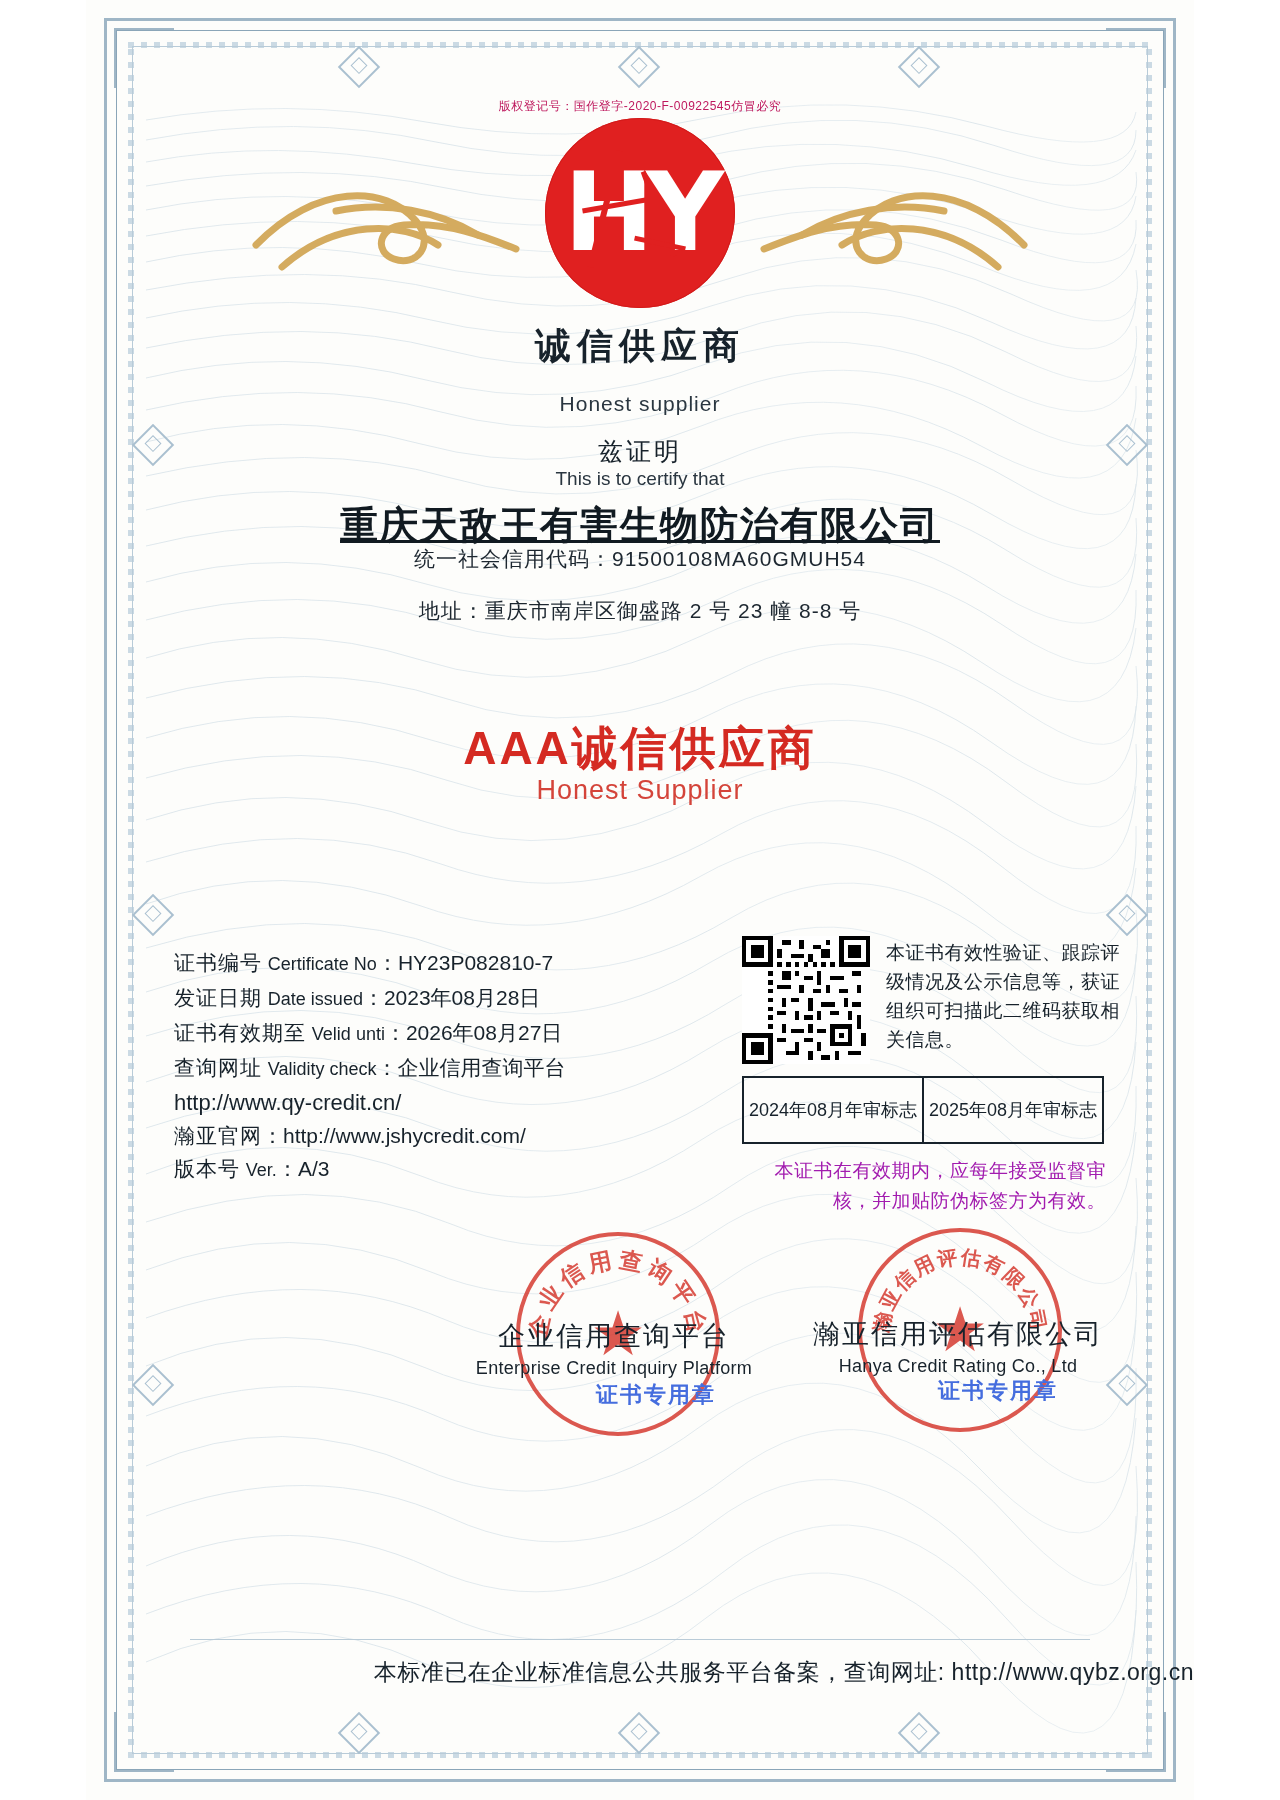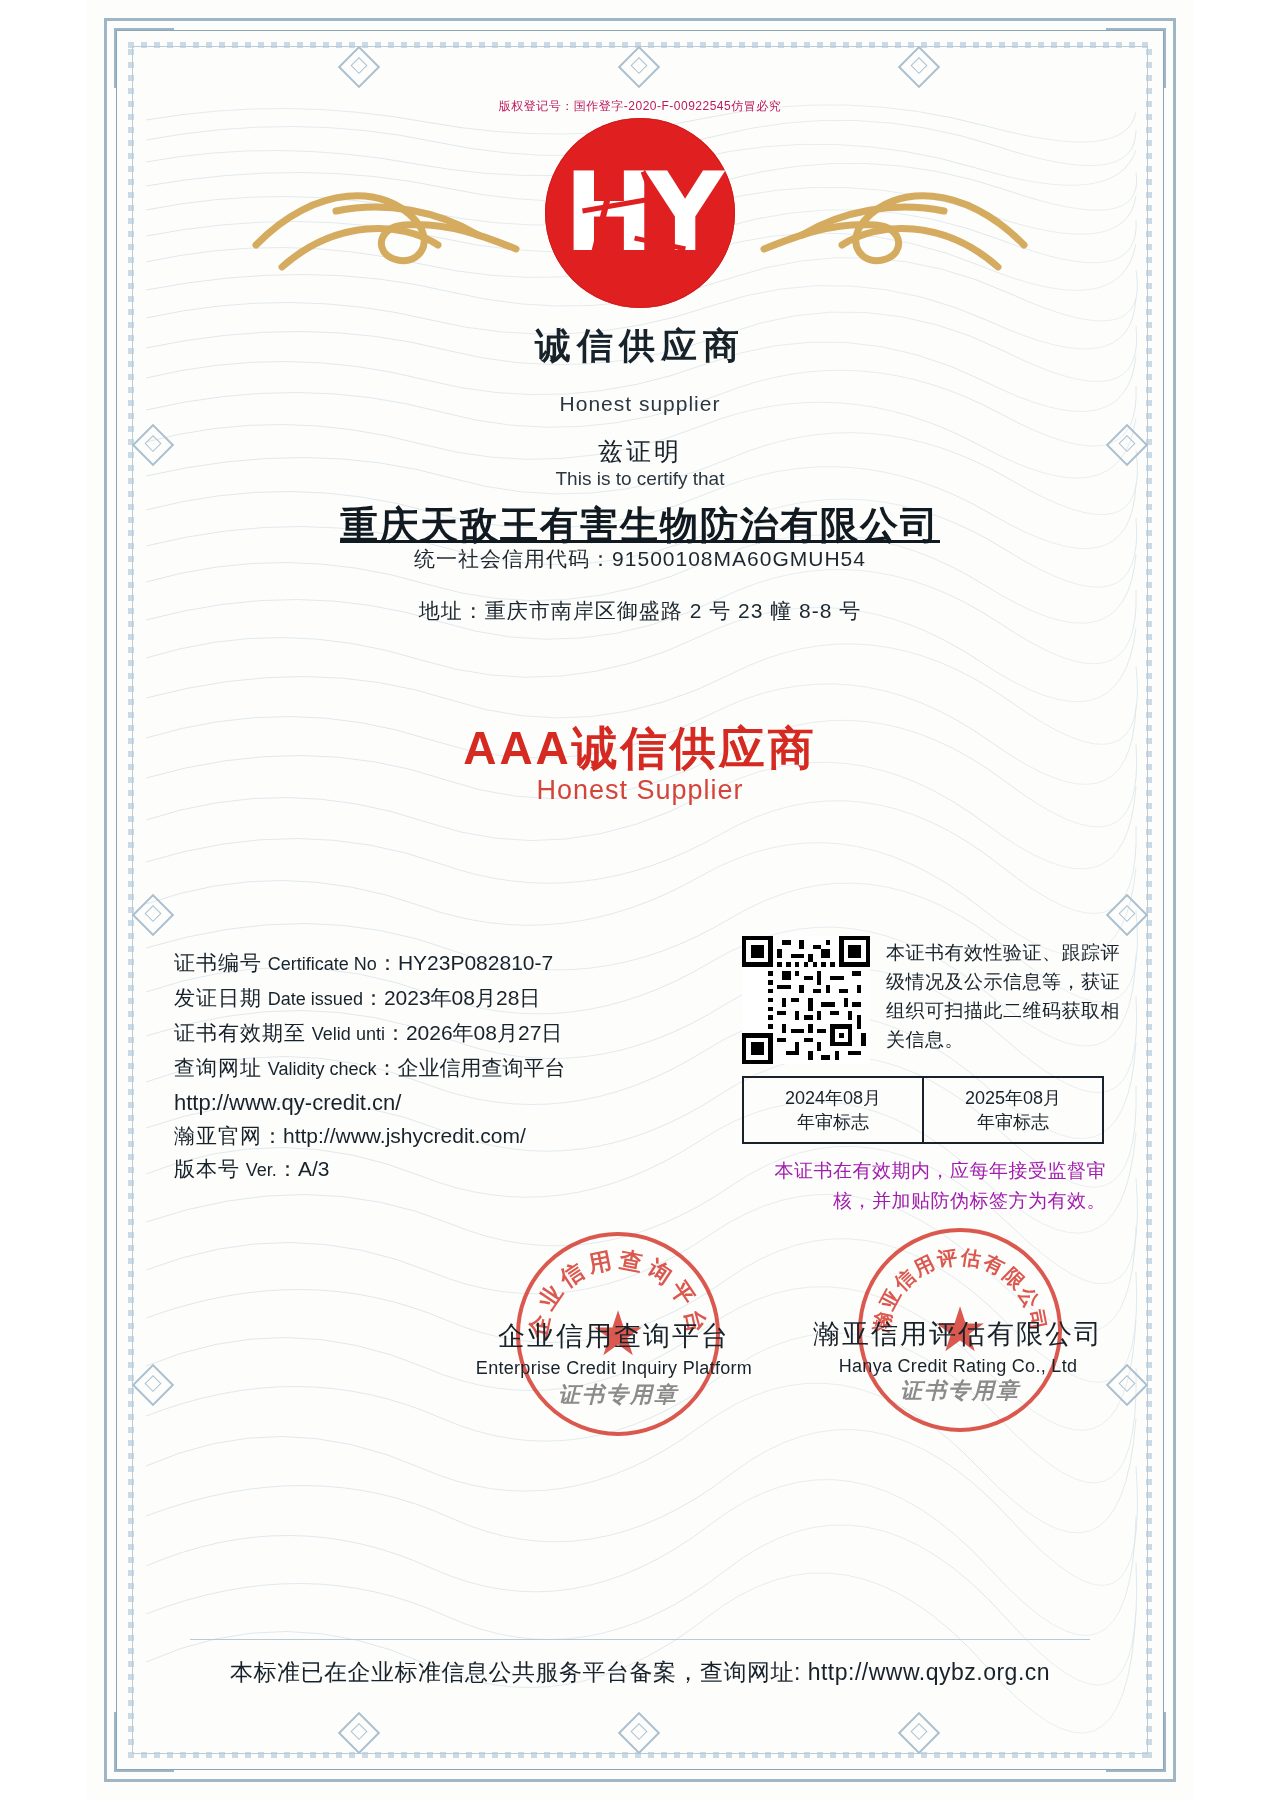--- a/index.html
+++ b/index.html
@@ -152,21 +152,21 @@
   .qr-note{
     position:absolute;left:800px;top:938px;width:240px;
     font-size:19px;line-height:29px;color:#17222b;letter-spacing:.5px;
   }
   .stamp-boxes{
     position:absolute;left:656px;top:1076px;width:362px;height:68px;
     display:flex;
   }
   .stamp-box{
     flex:1;border:2px solid #17222b;
-    display:flex;flex-direction:column;align-items:center;justify-content:center;
+    display:flex;flex-direction:row;align-items:center;justify-content:center;
     font-size:18px;line-height:24px;color:#17222b;background:transparent;
   }
   .stamp-box + .stamp-box{border-left:none;}
   .audit-note{
     position:absolute;left:650px;top:1156px;width:370px;
     font-size:19px;line-height:30px;color:#a21caf;text-align:right;letter-spacing:.5px;
   }
 
   
   .seal{
@@ -176,33 +176,33 @@
   .seal.left{left:430px;top:1232px;}
   .seal.right{left:772px;top:1228px;}
   .seal .star{
     position:absolute;left:50%;top:50%;transform:translate(-50%,-50%);
     color:#d4342a;font-size:62px;line-height:1;
   }
   .seal .arc{
     position:absolute;left:0;top:0;width:100%;height:100%;
   }
   .seal .bottom-text{
-    position:absolute;left:0;bottom:22px;width:100%;text-align:center;
-    color:#737373;font-size:22px;font-weight:bold;letter-spacing:2px;font-style:italic;
+    position:absolute;left:0;bottom:22px;width:100%;text-align:right;
+    color:#1d4ed8;font-size:22px;font-weight:bold;letter-spacing:2px;
   }
   .org{
     position:absolute;color:#17222b;text-align:center;
   }
   .org .cn{font-size:27px;letter-spacing:2px;}
   .org .en{font-size:18px;letter-spacing:.3px;margin-top:4px;}
   .org.left{left:356px;top:1318px;width:344px;}
   .org.right{left:700px;top:1316px;width:344px;}
 
   .footer{
-    position:absolute;left:0;bottom:112px;width:100%;text-align:center;
+    position:absolute;left:0;bottom:112px;width:100%;text-align:right;
     font-size:23px;color:#17222b;letter-spacing:.5px;
   }
   .footer-rule{
     position:absolute;left:104px;right:104px;bottom:160px;height:1px;background:#b9cbd7;
   }
 </style>
 </head>
 <body>
 
 <div id="cert">

